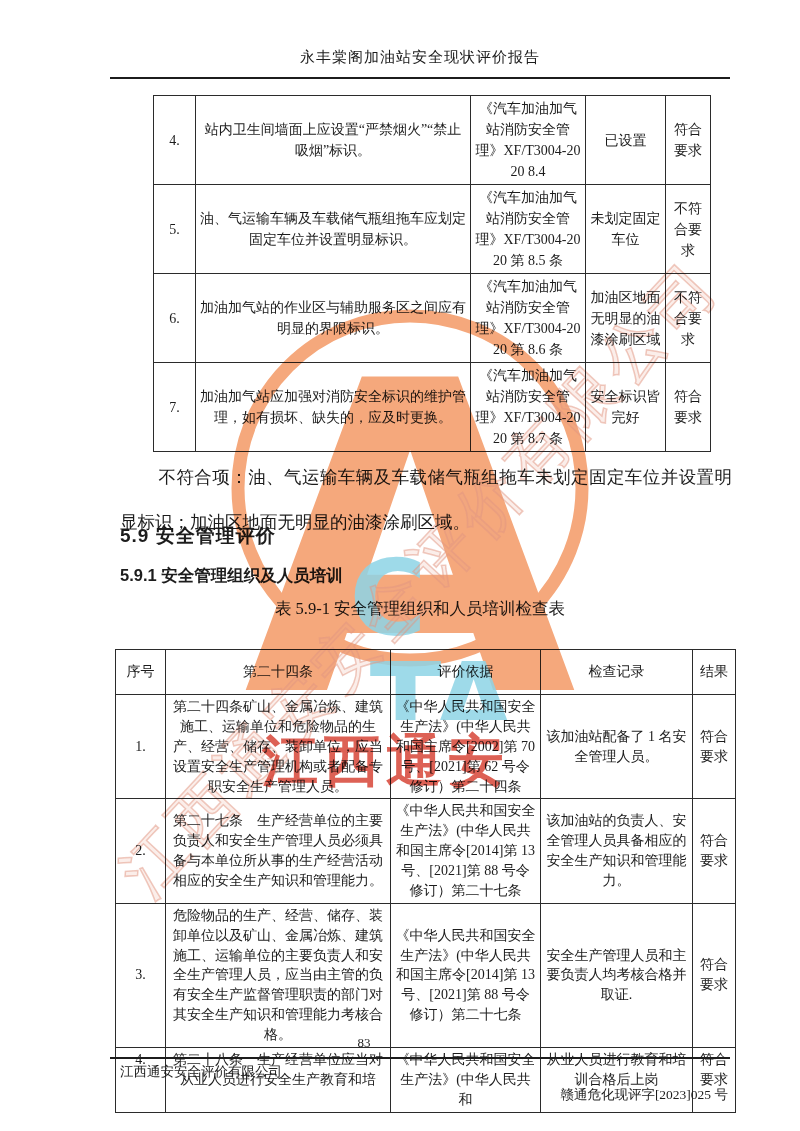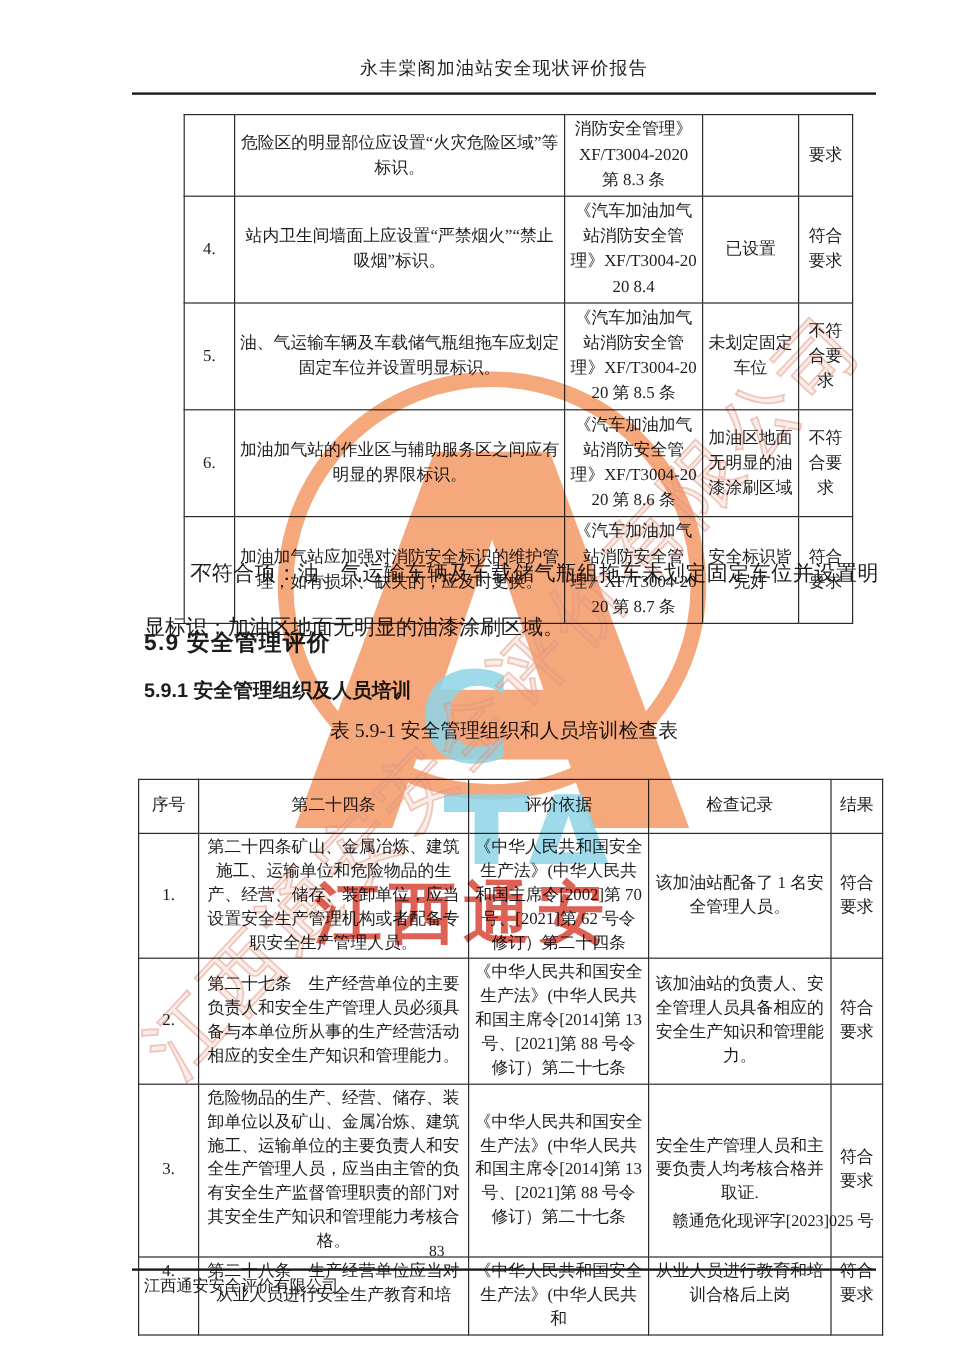--- a/index.html
+++ b/index.html
@@ -30,21 +30,21 @@
     font-size:17.5px;line-height:2.55;text-align:justify;text-indent:2.2em;}
   .h2{position:absolute;top:523px;left:100px;font-family:"Liberation Sans","DejaVu Sans",sans-serif;
     font-weight:bold;font-size:19px;letter-spacing:1px;}
   .h3{position:absolute;top:565px;left:100px;font-family:"Liberation Sans","DejaVu Sans",sans-serif;
     font-weight:bold;font-size:16.5px;}
   .caption{position:absolute;top:598px;left:90px;width:620px;text-align:center;font-size:16.5px;}
   
   .pageno{position:absolute;top:1035px;left:0;width:688px;text-align:center;font-size:13px;}
   .footer-rule{position:absolute;top:1057px;left:90px;width:620px;height:2px;background:#1c1c1c;}
   .footer-left{position:absolute;top:1063px;left:100px;font-size:13.5px;}
-  .footer-right{position:absolute;top:1009px;right:92px;font-size:13.5px;}
+  .footer-right{position:absolute;top:1086px;right:92px;font-size:13.5px;}
   
   .content{position:relative;z-index:1;}
   .wm-layer{position:absolute;inset:0;z-index:5;pointer-events:none;mix-blend-mode:multiply;}
   .wm-diagonal{
     position:absolute;left:-10px;top:535px;width:860px;text-align:center;
     transform:rotate(-47deg);
     font-size:64px;letter-spacing:6px;white-space:nowrap;
     color:rgba(235,160,140,0.18);
     -webkit-text-stroke:1.5px rgba(225,150,130,0.50);
     font-family:"Liberation Serif","DejaVu Serif",serif;
@@ -69,27 +69,20 @@
 
     <table class="t1">
       <colgroup>
           <col style="width:42px">
           <col style="width:275px">
           <col style="width:115px">
           <col style="width:80px">
           <col style="width:45px">
         </colgroup>
       <tbody>
-          <tr style="height:64px">
-        <td></td>
-        <td>危险区的明显部位应设置“火灾危险区域”等标识。</td>
-        <td>消防安全管理》XF/T3004-2020 第 8.3 条</td>
-        <td></td>
-        <td>要求</td>
-      </tr>
       <tr style="height:72px">
         <td>4.</td>
         <td>站内卫生间墙面上应设置“严禁烟火”“禁止吸烟”标识。</td>
         <td>《汽车加油加气站消防安全管理》XF/T3004-2020 8.4</td>
         <td>已设置</td>
         <td>符合要求</td>
       </tr>
       <tr style="height:70px">
         <td>5.</td>
         <td>油、气运输车辆及车载储气瓶组拖车应划定固定车位并设置明显标识。</td>

